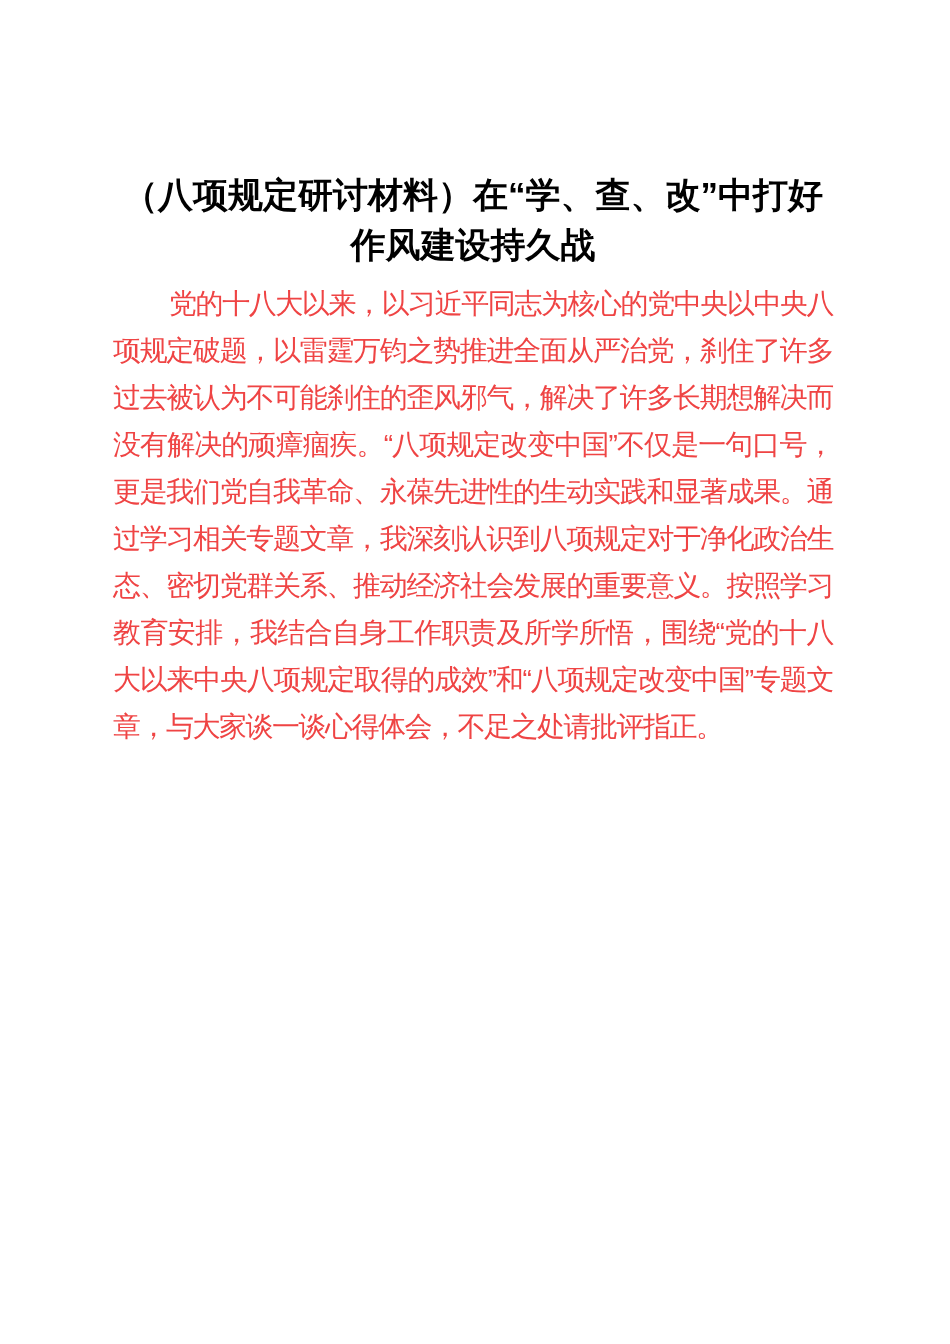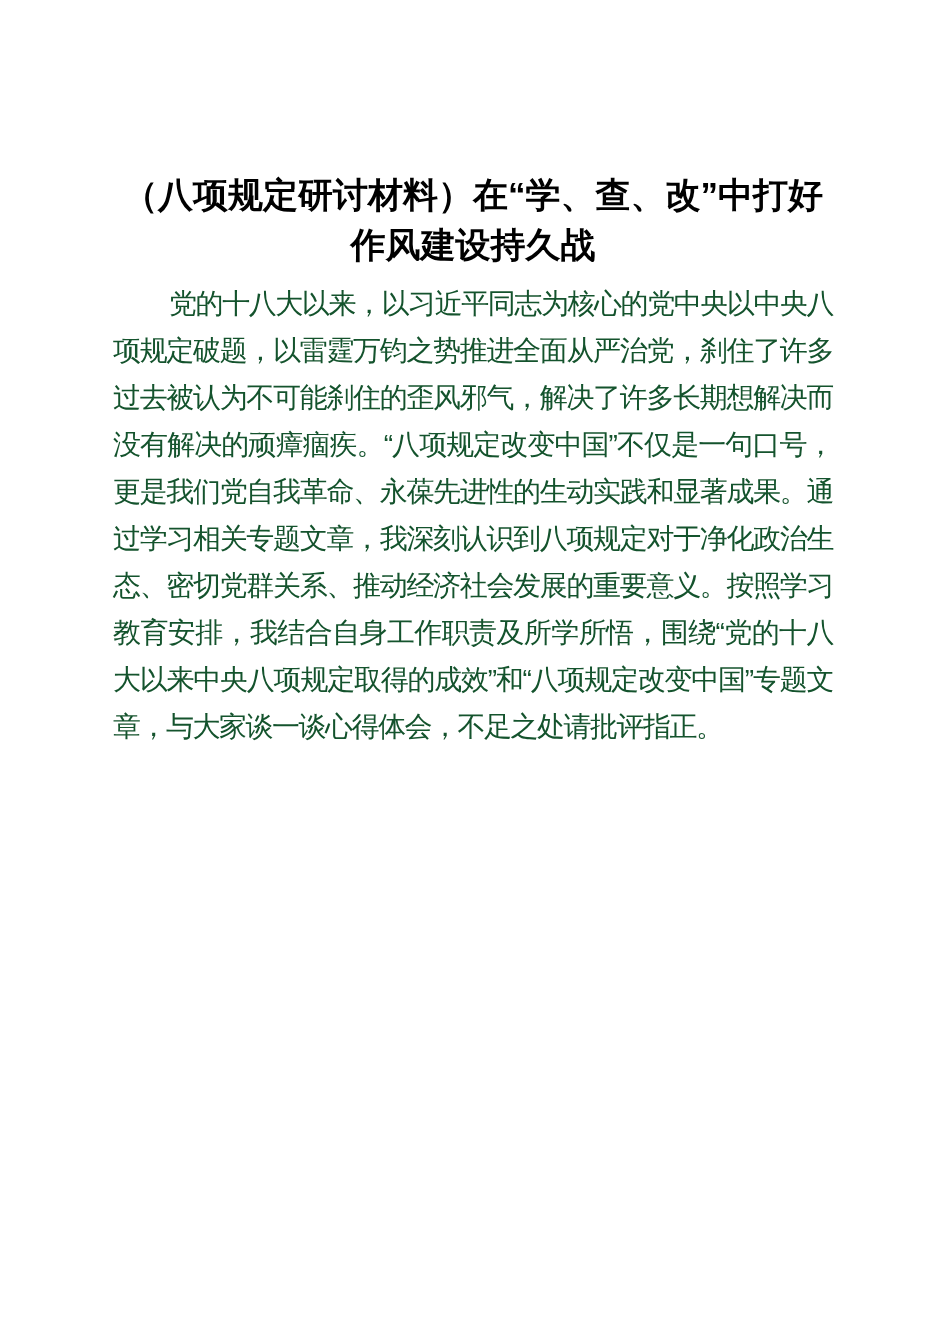--- a/index.html
+++ b/index.html
@@ -28,21 +28,21 @@
     color: #000000;
   }
   .doc-para {
     margin: 0 0 8px 0;
     font-size: 28px;
     line-height: 47px;
     letter-spacing: -1.5px;
     text-align: justify;
     text-justify: inter-ideograph;
     text-indent: 2em;
-    color: #14532d;
+    color: #ef4444;
     word-break: break-all;
   }
 </style>
 </head>
 <body>
 
 <div class="page">
   <h1 class="doc-title">（八项规定研讨材料）在“学、查、改”中打好作风建设持久战</h1>
   <p class="doc-para">党的十八大以来，以习近平同志为核心的党中央以中央八项规定破题，以雷霆万钧之势推进全面从严治党，刹住了许多过去被认为不可能刹住的歪风邪气，解决了许多长期想解决而没有解决的顽瘴痼疾。“八项规定改变中国”不仅是一句口号，更是我们党自我革命、永葆先进性的生动实践和显著成果。通过学习相关专题文章，我深刻认识到八项规定对于净化政治生态、密切党群关系、推动经济社会发展的重要意义。按照学习教育安排，我结合自身工作职责及所学所悟，围绕“党的十八大以来中央八项规定取得的成效”和“八项规定改变中国”专题文章，与大家谈一谈心得体会，不足之处请批评指正。</p>
 </div>

